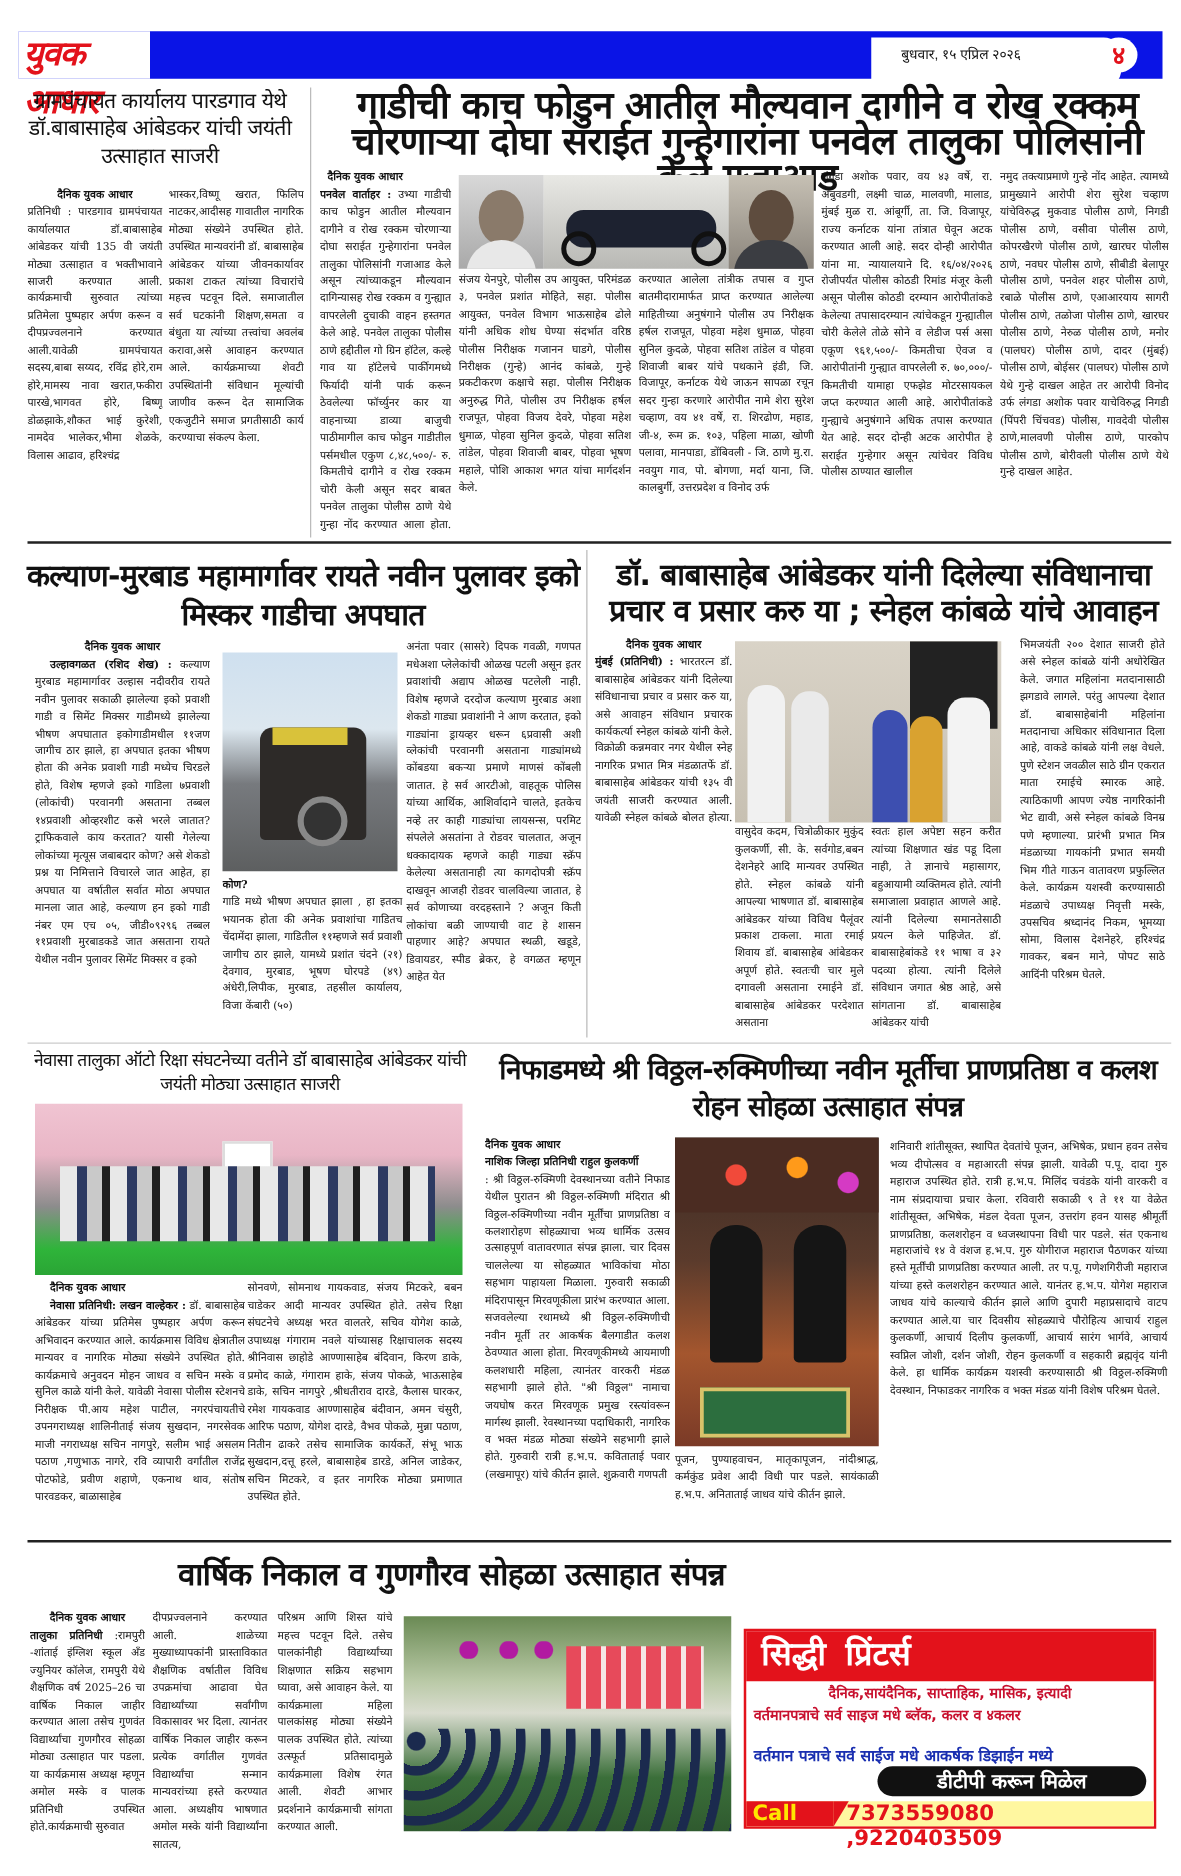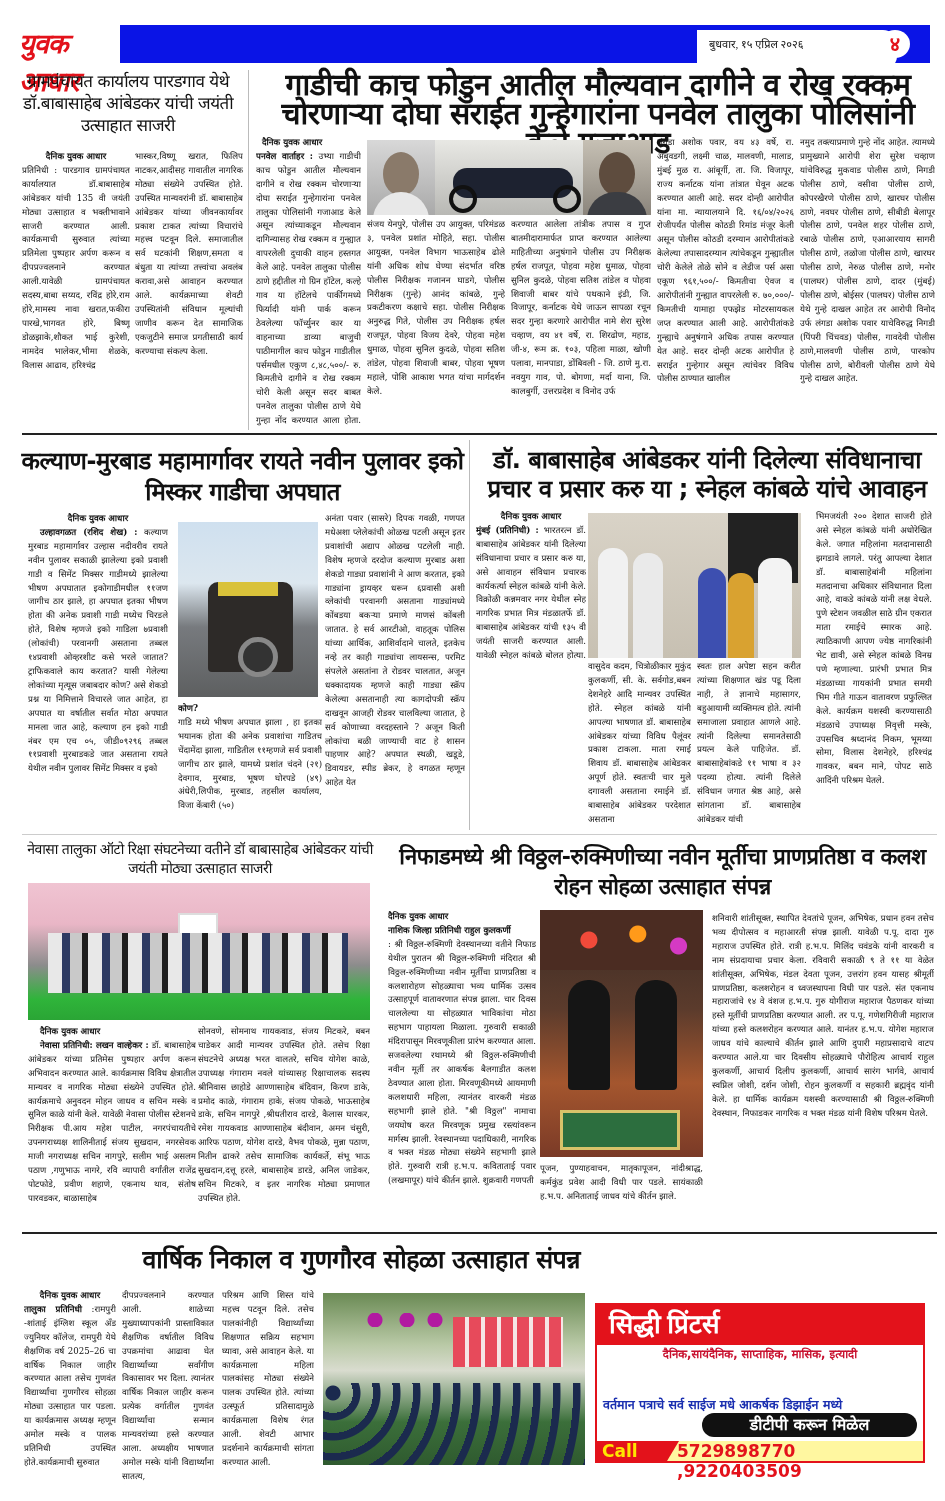--- a/index.html
+++ b/index.html
@@ -1,30 +1,30 @@
 <!DOCTYPE html>
 <html><head>
 <meta charset="utf-8">
 <style>
   *{box-sizing:border-box;margin:0;padding:0}
   html,body{width:945px;height:1501px;background:#fff;overflow:hidden}
   body{position:relative;font-family:"DejaVu Serif",serif;color:#111}
   .abs{position:absolute}
   .masthead{left:15px;top:25px;width:915px;height:38px;background:#0a14e6}
   .logo{left:15px;top:25px;width:105px;height:38px;background:#fff;color:#e3121b;font-family:"DejaVu Sans",sans-serif;font-weight:bold;font-size:27px;line-height:38px;padding-left:4px;letter-spacing:-1px;font-style:italic}
-  .datebox{left:697px;top:30px;width:200px;height:40px;background:#fff;border-radius:0 14px 14px 0;font-family:Liberation Serif, serif;font-size:11px;line-height:28px;padding-left:12px;color:#111}
+  .datebox{left:697px;top:30px;width:200px;height:40px;background:#fff;border-radius:0 14px 14px 0;font-family:Liberation Sans, sans-serif;font-size:11px;line-height:28px;padding-left:24px;color:#111}
   .pageno{left:880px;top:30px;width:30px;height:28px;background:#fff;border-radius:50%;color:#e3121b;font-family:"DejaVu Sans",sans-serif;font-weight:bold;font-size:20px;line-height:28px;text-align:center}
   .hl{font-family:"DejaVu Sans",sans-serif;font-weight:bold;text-align:center;color:#111;letter-spacing:-0.5px}
   .col{font-size:8.6px;line-height:13.9px;text-align:justify;overflow:hidden}
   .col .by{font-weight:bold;text-align:center}
   .rule{background:#222;height:2px}
   .photo{background:#888;overflow:hidden}
   .caption{font-size:8.6px;line-height:13.9px}
   .ad{left:595px;top:1303px;width:330px;height:160px;border:2px solid #e3121b;background:#fff}
-  .ad-title{left:0;top:0;width:326px;height:40px;background:#e3121b;color:#fff;font-family:Liberation Serif, serif;font-weight:bold;font-size:26px;line-height:40px;padding-left:12px}
+  .ad-title{left:0;top:0;width:326px;height:40px;background:#e3121b;color:#fff;font-family:Liberation Mono, monospace;font-weight:bold;font-size:26px;line-height:40px;padding-left:12px}
   .ad-line{font-family:"DejaVu Sans",sans-serif;font-size:11.5px;line-height:18px;color:#c8102e;font-weight:bold;padding-left:6px}
   .ad-blue{color:#1a2fb0;font-size:12.5px}
   .ad-dtp{left:105px;top:108px;width:215px;height:24px;background:#111;color:#fff;border-radius:12px;font-family:"DejaVu Sans",sans-serif;font-weight:bold;font-size:16px;line-height:24px;text-align:center}
   .ad-callrow{left:0;top:136px;width:326px;height:20px;background:#fff7a0}
   .ad-call{left:0;top:136px;width:70px;height:20px;background:#e3121b;color:#ffe600;font-family:"DejaVu Sans",sans-serif;font-weight:bold;font-size:17px;line-height:20px;padding-left:5px}
   .ad-phone{left:80px;top:136px;color:#e3121b;font-family:"DejaVu Sans",sans-serif;font-size:17px;line-height:20px;font-weight:bold}
 </style>
 </head>
 <body>
 
@@ -147,20 +147,21 @@
 <div class="abs photo" style="left:323px;top:1293px;width:262px;height:172px;background:linear-gradient(#6a8a54 0%,#b9c9a6 30%,#d9dccf 45%,#3b6f3a 75%,#2f5a2f 100%)">
   <div style="position:absolute;left:130px;top:24px;width:110px;height:50px;background:repeating-linear-gradient(90deg,#e74a5b 0 12px,#f5e6e6 12px 16px)"></div>
   <div style="position:absolute;left:40px;top:20px;width:80px;height:14px;background:radial-gradient(circle at 15% 50%,#b21aa1 7px,transparent 8px),radial-gradient(circle at 55% 50%,#b21aa1 7px,transparent 8px),radial-gradient(circle at 90% 50%,#b21aa1 7px,transparent 8px)"></div>
   <div style="position:absolute;left:0;top:90px;width:262px;height:82px;background:repeating-radial-gradient(circle at 10px 10px,#1b2a4e 0 7px,transparent 8px 20px)"></div>
 </div>
 
 <div class="abs ad">
   <div class="abs ad-title">सिद्धी प्रिंटर्स</div>
   <div class="abs" style="left:0;top:40px;width:326px">
     <div class="ad-line" style="text-align:center;padding-right:6px;color:#c8102e">दैनिक,सायंदैनिक, साप्ताहिक, मासिक, इत्यादी</div>
+    <div class="ad-line">वर्तमानपत्राचे सर्व साइज मधे ब्लॅक, कलर व ४कलर</div>
   </div>
   <div class="abs ad-line ad-blue" style="left:0;top:92px;width:326px;line-height:16px">वर्तमान पत्राचे सर्व साईज मधे आकर्षक डिझाईन मध्ये</div>
   <div class="abs ad-dtp">डीटीपी करून मिळेल</div>
   <div class="abs ad-callrow"></div>
   <div class="abs ad-call">Call</div>
   <div class="abs" style="left:70px;top:136px;width:0;height:0;border-top:20px solid #e3121b;border-right:12px solid transparent"></div>
-  <div class="abs ad-phone">5729898770 ,9220403509</div>
+  <div class="abs ad-phone">7373559080 ,9220403509</div>
 </div>
 
 </body></html>

